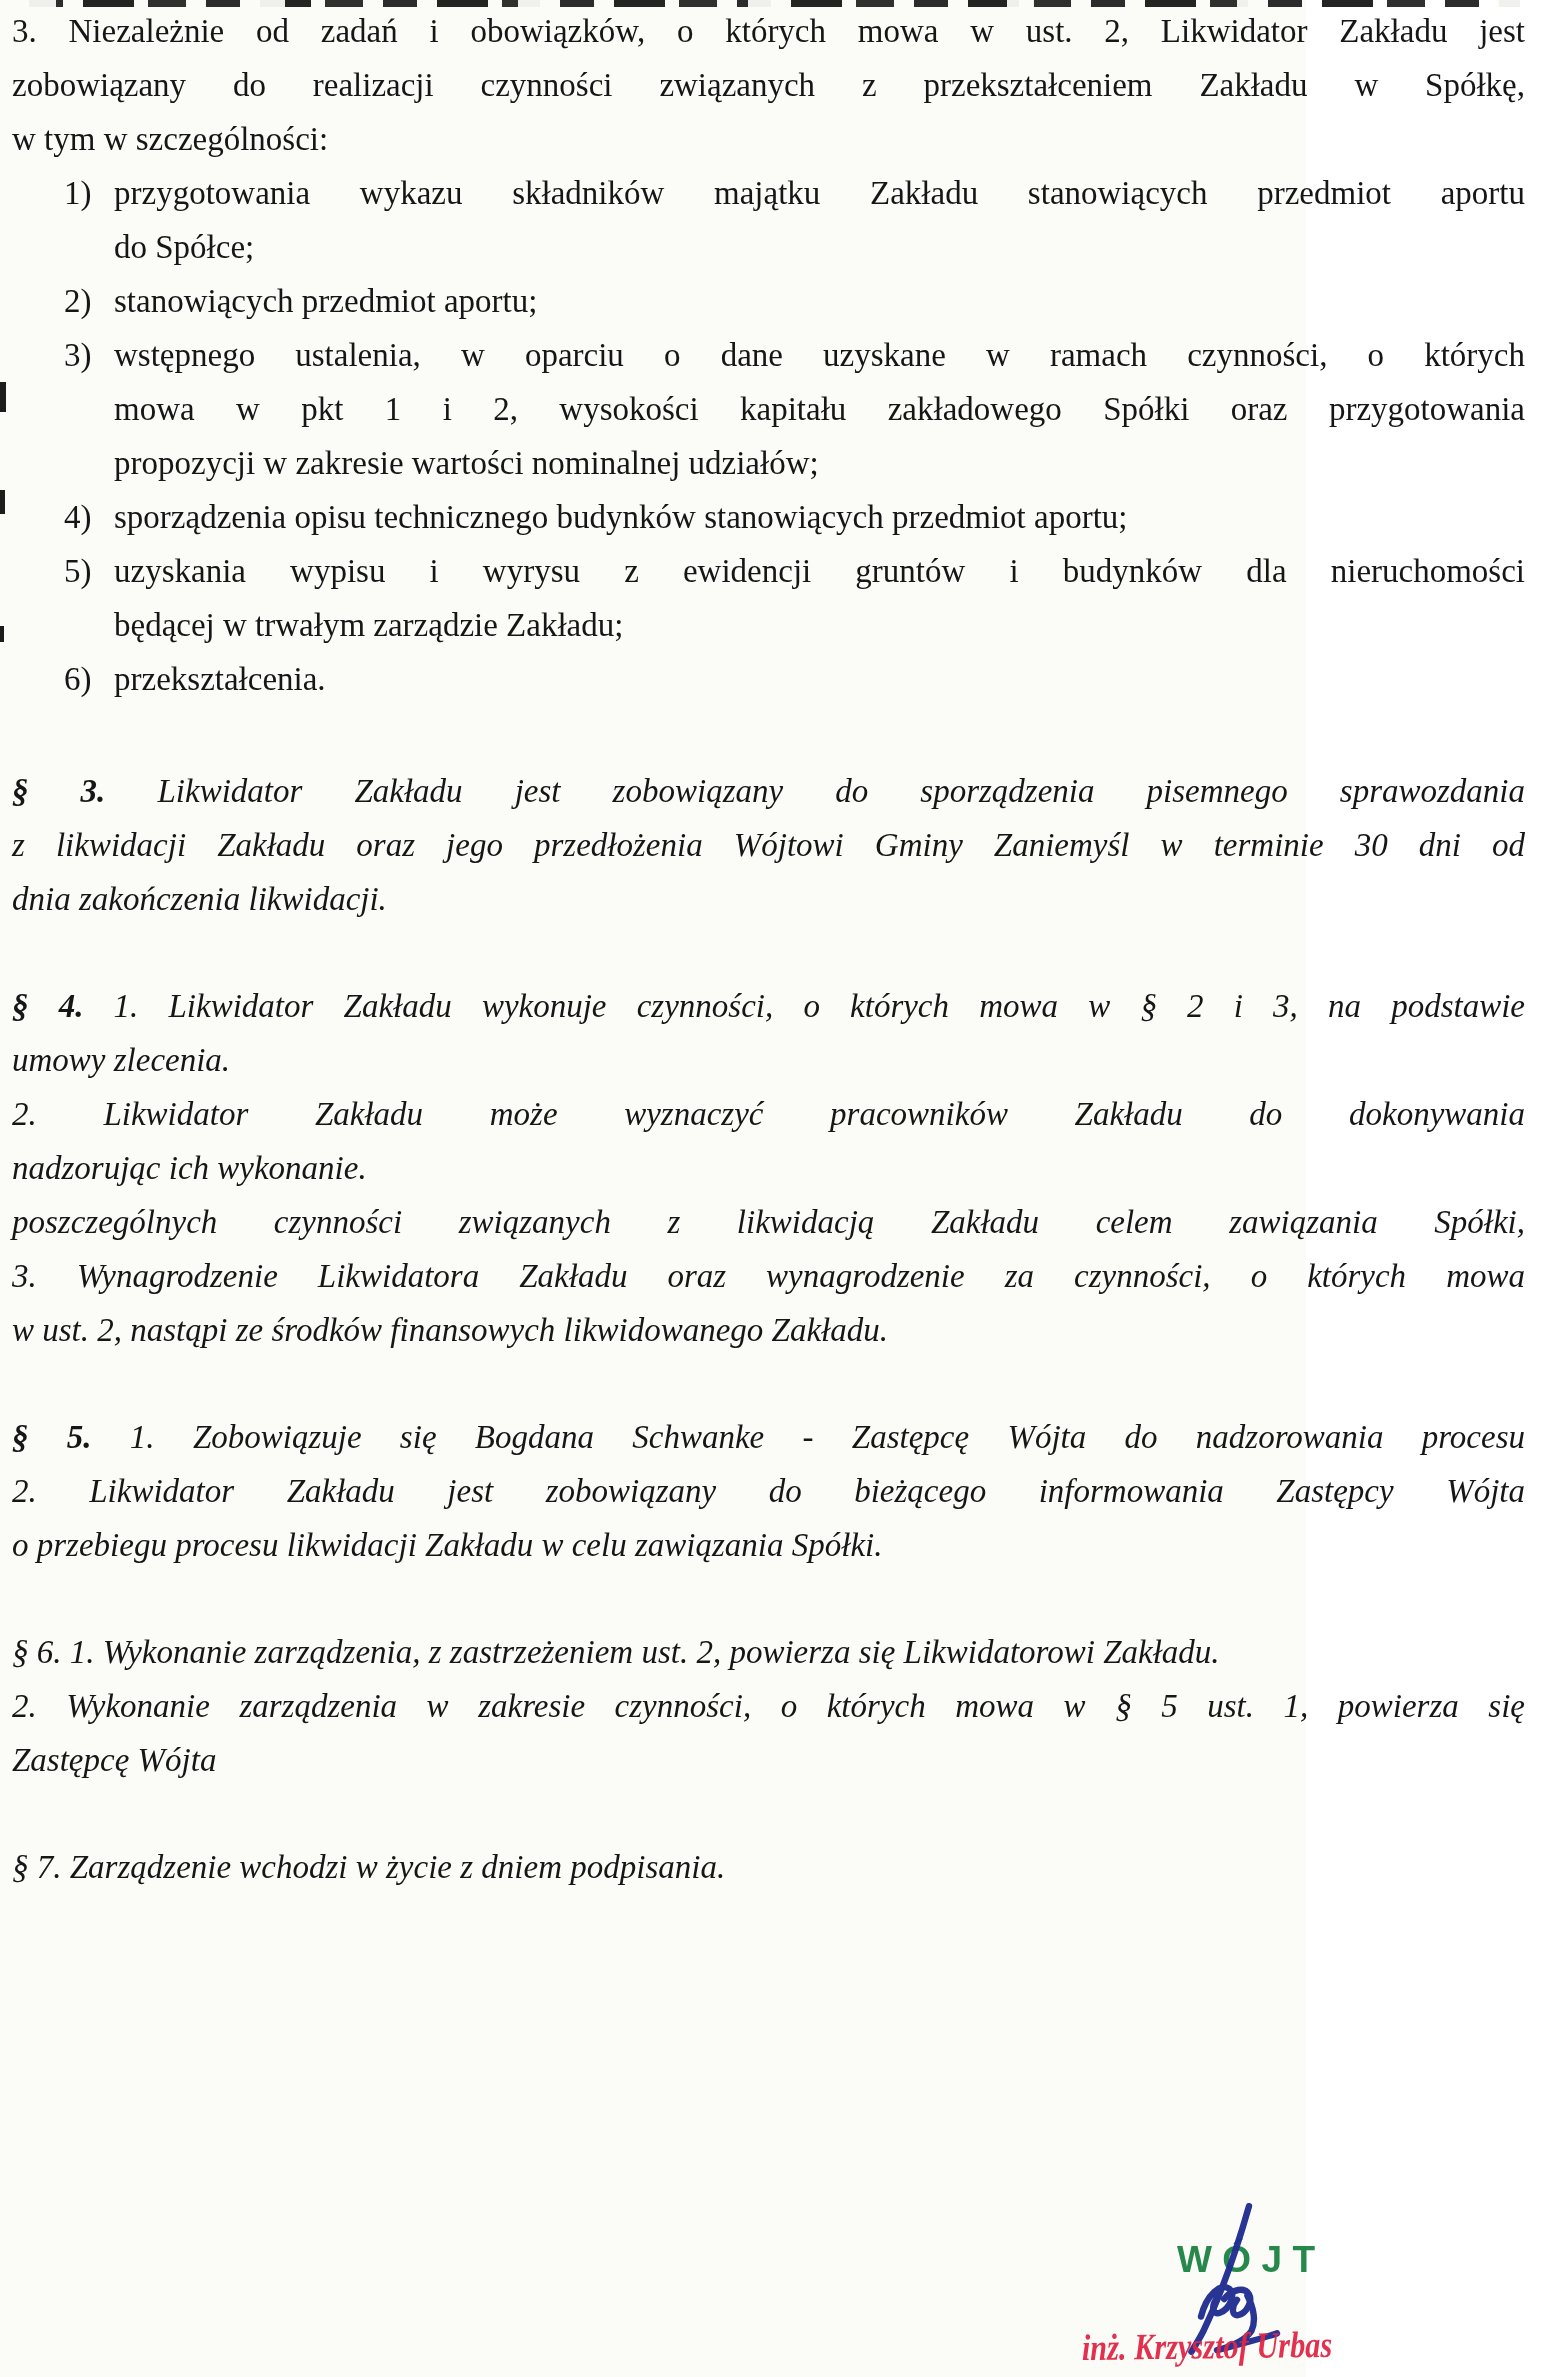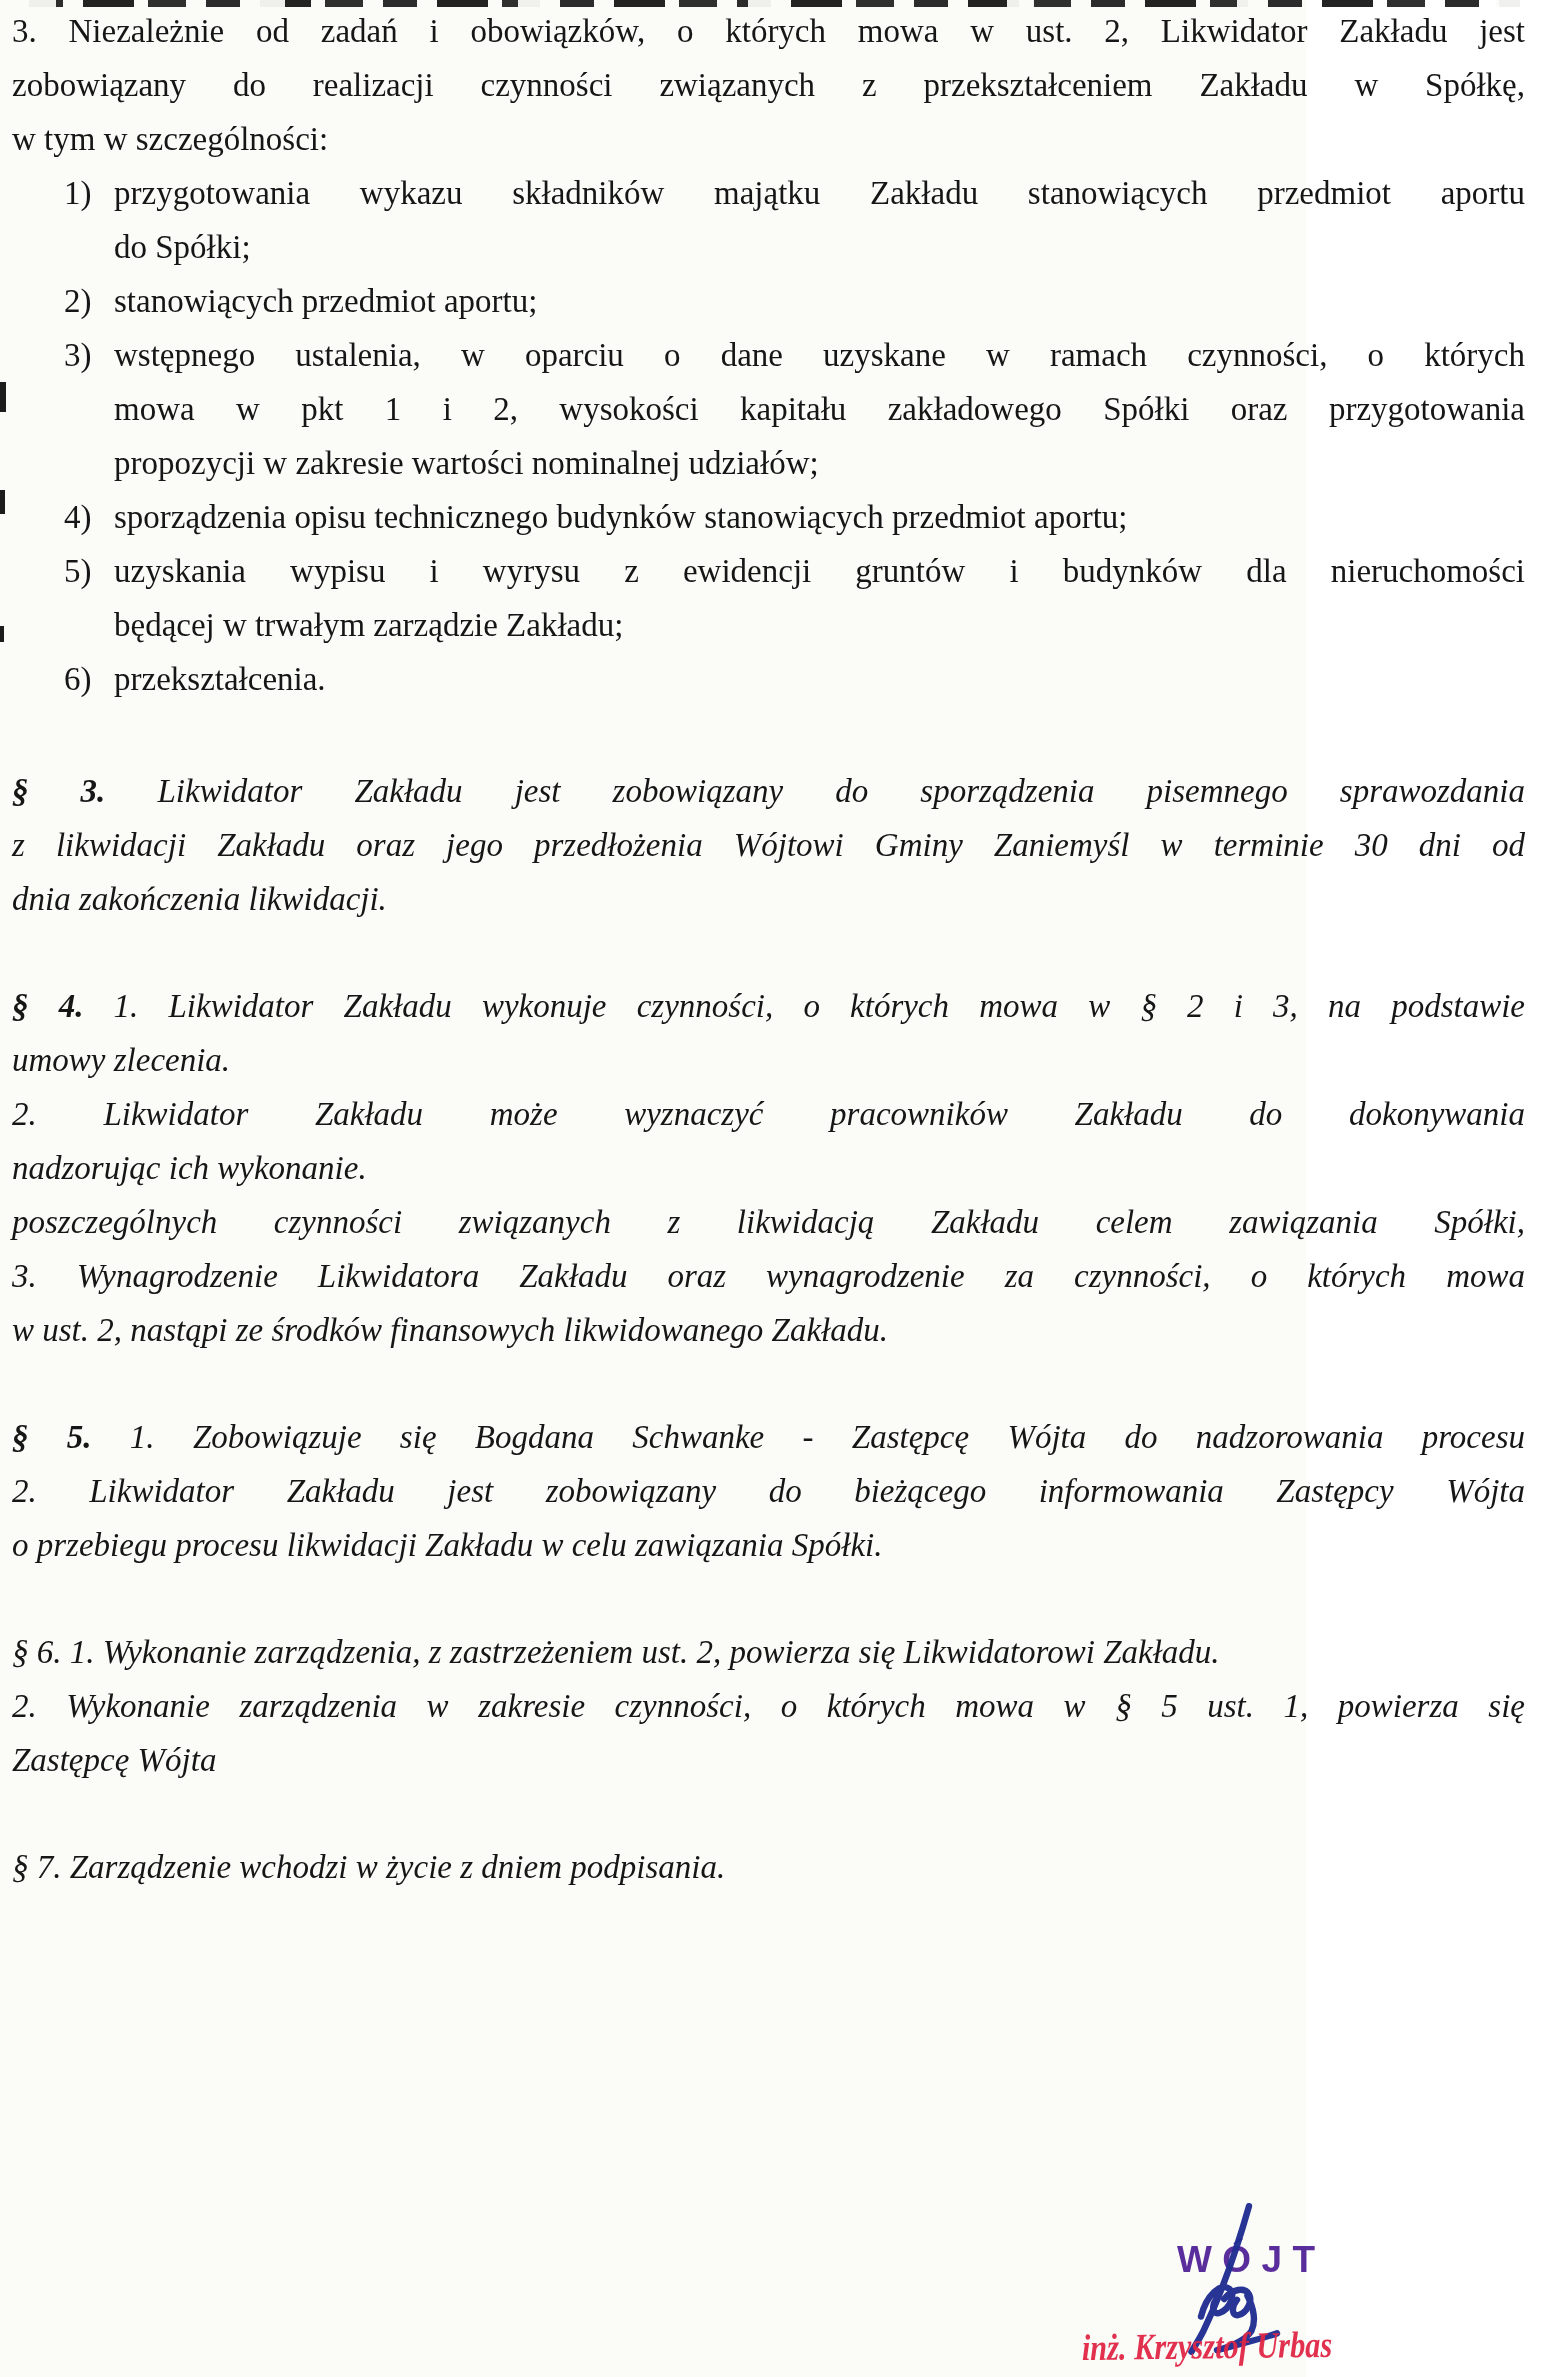--- a/index.html
+++ b/index.html
@@ -51,21 +51,21 @@
   .section.first-gap { margin-top: 58px; }
   .sec-mk { font-weight: bold; }
   .sec-mk.regular { font-weight: normal; }
 
   
   .sig-stamp-title {
     position: absolute; left: 1177px; top: 2239px;
     font-family: "Liberation Sans", sans-serif;
     font-weight: bold; font-size: 37px;
     letter-spacing: 10.4px;
-    color: #4c1d95;
+    color: #15803d;
     opacity: 0.92;
   }
   .sig-name {
     position: absolute; left: 1082px; top: 2326px;
     font-family: "Liberation Serif", "DejaVu Serif", serif;
     font-style: italic; font-weight: bold; font-size: 37px;
     color: #e02745;
     transform: scaleX(0.82) rotate(-0.6deg);
     transform-origin: left bottom;
     white-space: nowrap;
@@ -89,21 +89,21 @@
   <div class="body-text">
 
     <div class="ln j">3. Niezależnie od zadań i obowiązków, o których mowa w ust. 2, Likwidator Zakładu jest</div>
     <div class="ln j">zobowiązany do realizacji czynności związanych z przekształceniem Zakładu w Spółkę,</div>
     <div class="ln l">w tym w szczególności:</div>
 
     <div class="ln j li">
       <span class="mk">1)</span>
       <span>przygotowania wykazu składników majątku Zakładu stanowiących przedmiot aportu</span>
     </div>
-    <div class="ln l li">do Spółki;</div>
+    <div class="ln l li">do Spółce;</div>
 
     <div class="ln j li">
       <span class="mk">2)</span>
     </div>
     <div class="ln l li">stanowiących przedmiot aportu;</div>
 
     <div class="ln j li">
       <span class="mk">3)</span>
       <span>wstępnego ustalenia, w oparciu o dane uzyskane w ramach czynności, o których</span>
     </div>

